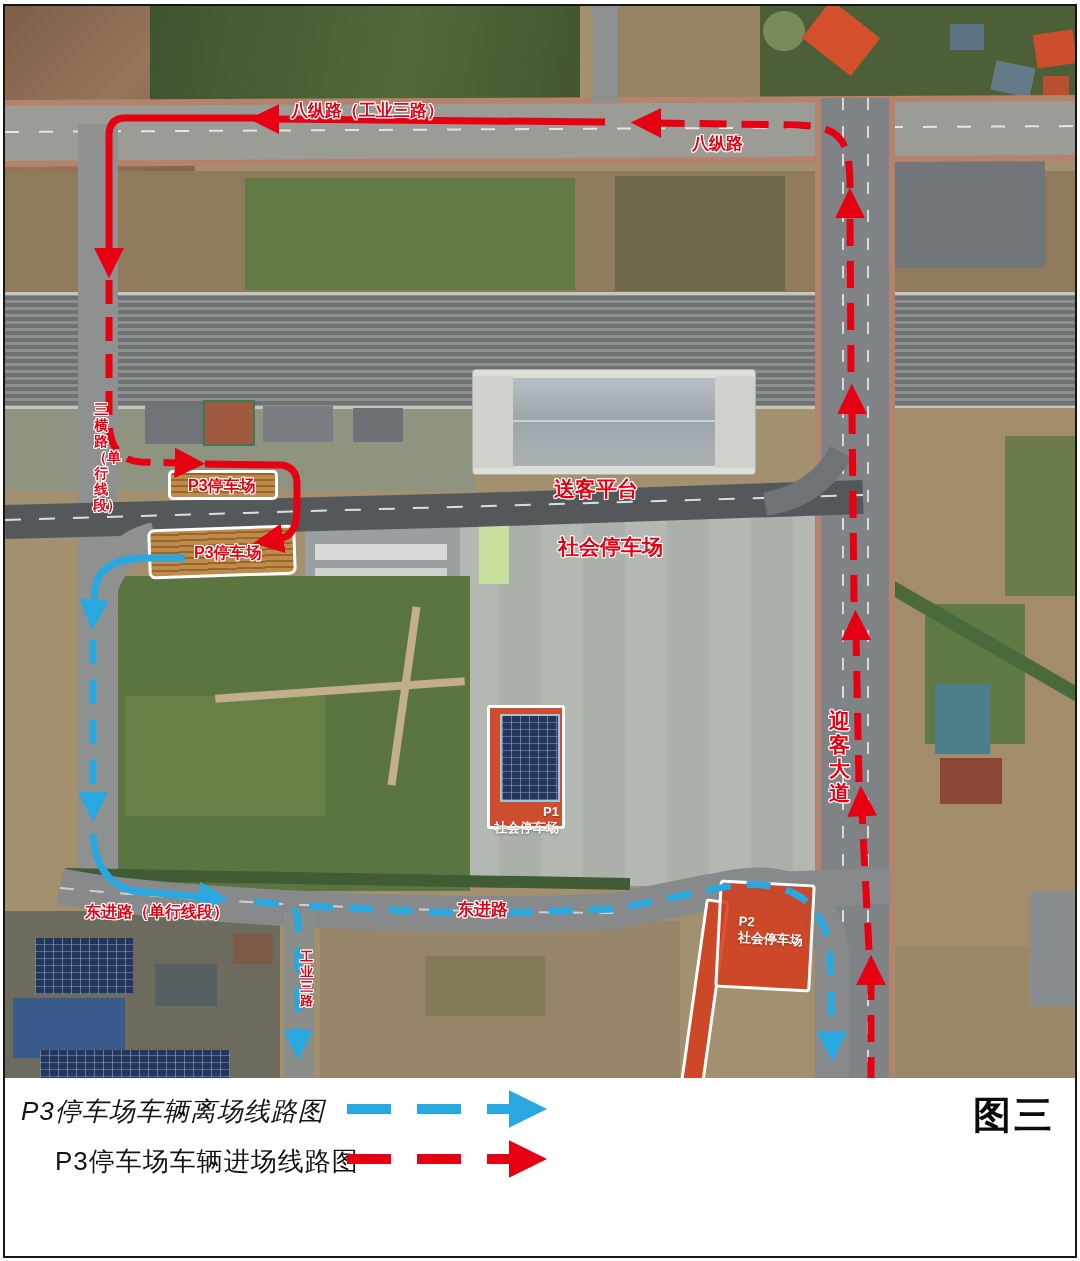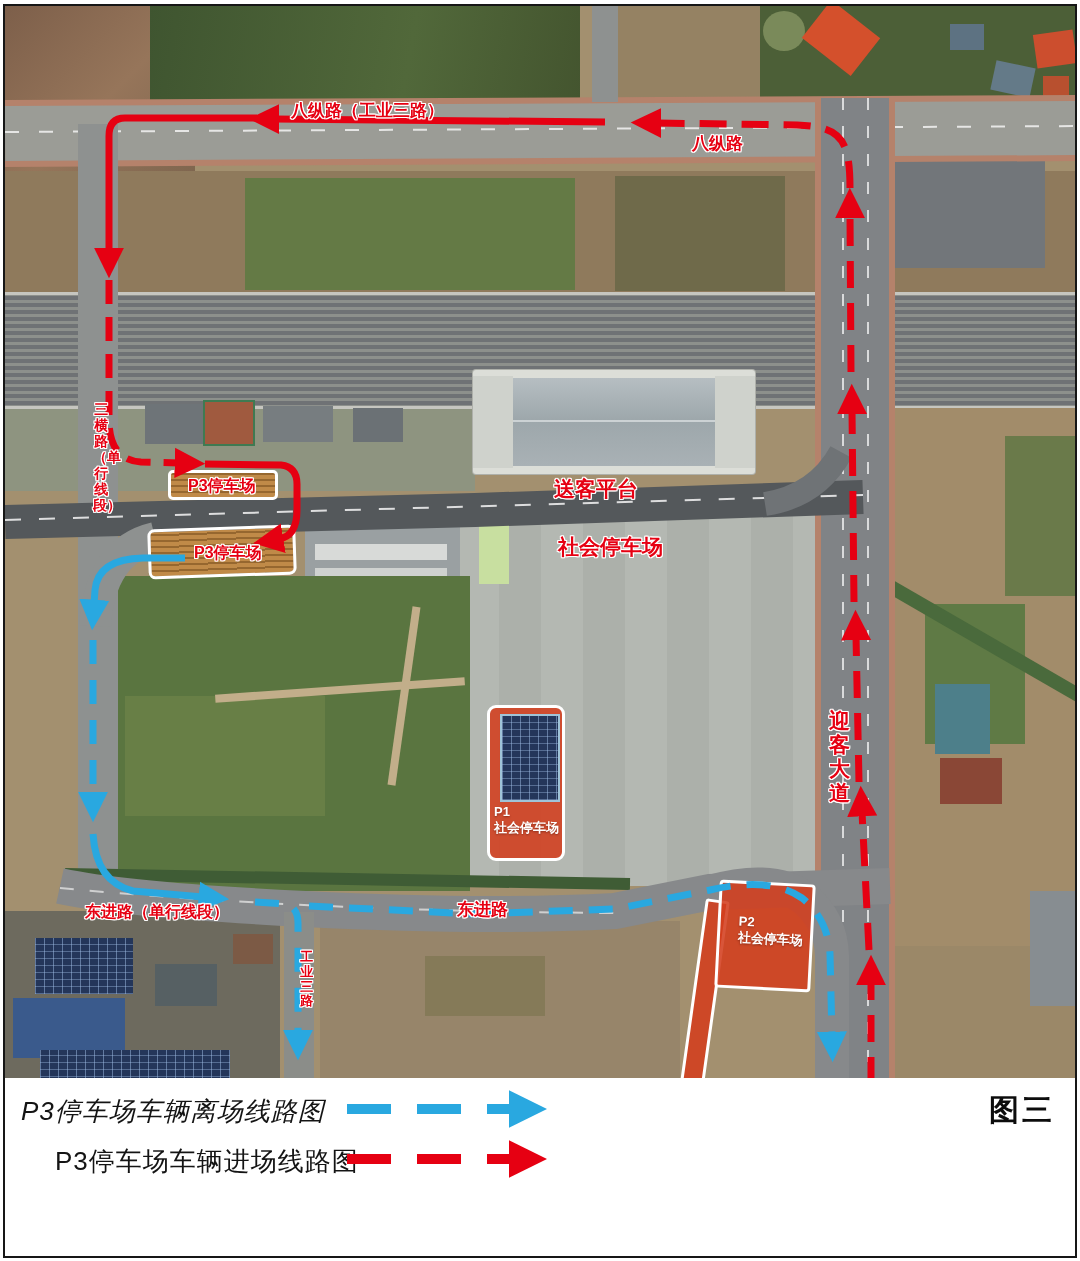--- a/index.html
+++ b/index.html
@@ -25,21 +25,21 @@
   
   .station{position:absolute;left:468px;top:364px;width:282px;height:104px;background:#dcded8;
     border-radius:3px;box-shadow:0 0 0 1px #aeb0aa;}
   .station .roof{position:absolute;left:40px;top:8px;width:202px;height:88px;
     background:linear-gradient(180deg,#b6bec2 0%,#9da7ab 48%,#a9b1b5 100%);}
   .station .ridge{position:absolute;left:40px;top:50px;width:202px;height:2px;background:#ccd2d4;}
   .station .wing{position:absolute;top:6px;width:40px;height:92px;background:#cfd2cc;}
   
   .legend{position:absolute;left:0;top:1072px;width:1070px;height:178px;background:#fff;}
   .legend-row{position:absolute;left:16px;font-size:26px;color:#141414;font-weight:500;letter-spacing:1px;}
-  .figure-label{position:absolute;right:20px;top:12px;font-size:30px;color:#0c0c0c;font-weight:600;letter-spacing:3px;}
+  .figure-label{position:absolute;right:20px;top:12px;font-size:38px;color:#0c0c0c;font-weight:600;letter-spacing:3px;}
   .grid-solar{background:#24365a;background-image:repeating-linear-gradient(90deg,rgba(160,190,230,.5) 0 1px,transparent 1px 9px),repeating-linear-gradient(0deg,rgba(160,190,230,.4) 0 1px,transparent 1px 7px);}
 </style>
 </head>
 <body>
 
 <div class="frame">
   <div class="map">
 
     <div class="patch" style="left:0;top:0;width:190px;height:295px;background:linear-gradient(135deg,#7d5f4a,#96755a 40%,#6d5a46);"></div>
     <div class="patch" style="left:0;top:250px;width:135px;height:150px;background:#8a8376;"></div>
@@ -122,21 +122,21 @@
 
     <div class="station">
       <div class="wing" style="left:0;"></div>
       <div class="wing" style="right:0;"></div>
       <div class="roof"></div>
       <div class="ridge"></div>
     </div>
 
     <div class="lot p3rows" style="left:163px;top:464px;width:110px;height:30px;border-radius:5px;"></div>
     <div class="lot p3rows" style="left:143px;top:521px;width:148px;height:50px;border-radius:7px;transform:rotate(-2deg);"></div>
-    <div class="lot redlot" style="left:482px;top:699px;width:78px;height:156px;border-radius:9px;">
+    <div class="lot redlot" style="left:482px;top:699px;width:78px;height:124px;border-radius:3px;text-align:right;">
       <div class="patch grid-solar" style="left:10px;top:6px;width:56px;height:84px;border:2px solid #9fc4d8;"></div>
       <div class="wlabel" style="left:4px;top:96px;font-size:13px;">
         <div>P1</div>
         <div>社会停车场</div>
       </div>
     </div>
     <div class="lot redlot" style="left:688px;top:893px;width:24px;height:185px;transform:rotate(8deg);border-radius:3px;"></div>
     <div class="lot redlot" style="left:712px;top:876px;width:96px;height:108px;transform:rotate(3deg);border-radius:4px;">
       <div class="wlabel" style="left:18px;top:30px;font-size:13px;">
         <div>P2</div>

